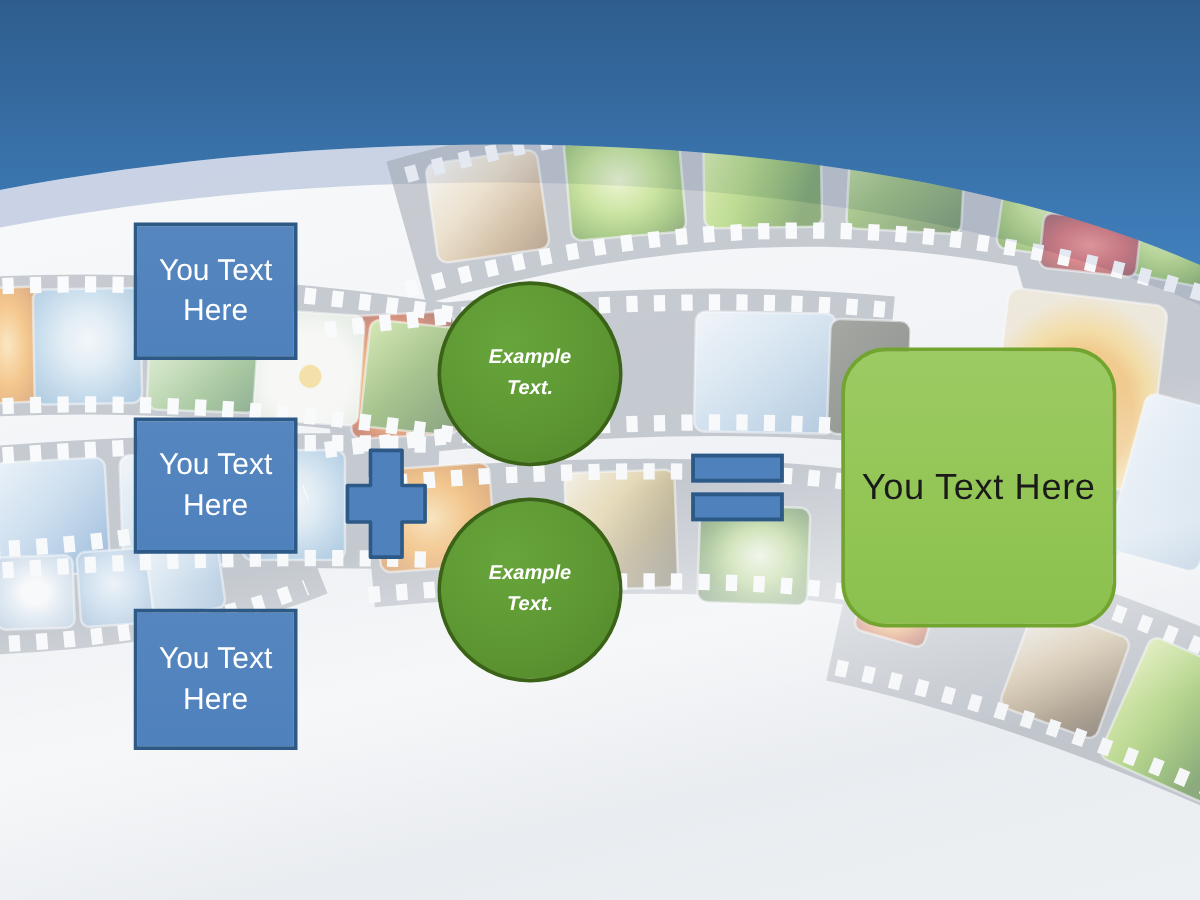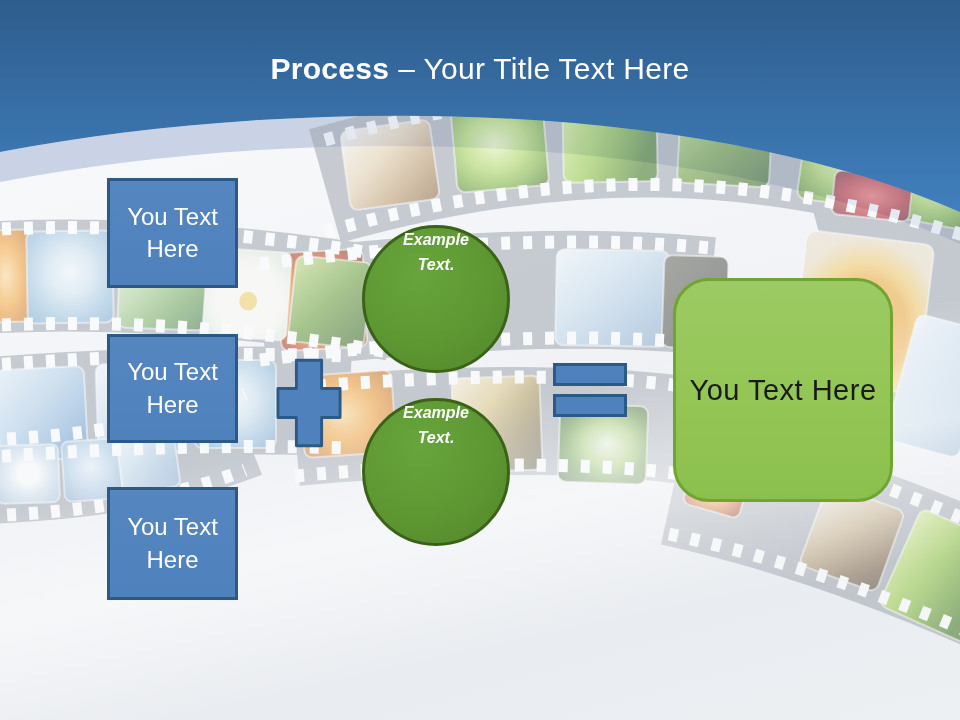--- a/index.html
+++ b/index.html
@@ -36,24 +36,24 @@
   .tbox1{top:178px;}
   .tbox2{top:334px;height:109px;}
   .tbox3{top:487px;height:113px;}
 
   .plus-wrap{position:absolute;left:276px;top:358px;width:66px;height:90px;}
   .eq-wrap{position:absolute;left:553px;top:363px;width:74px;}
   .eq-bar{width:74px;height:23px;margin-bottom:8px;box-sizing:border-box;
     background:var(--accent_blue);border:3px solid var(--accent_blue_dark);}
 
   .gcircle{
-    position:absolute;left:362px;width:148px;height:148px;border-radius:50%;
+    position:absolute;left:350px;width:148px;height:148px;border-radius:50%;
     background:radial-gradient(circle at 38% 32%,#68a53c,var(--green_dark) 55%,#53862b 100%);
     border:3px solid var(--green_dark_border);box-sizing:border-box;
-    display:flex;justify-content:center;
+    display:flex;align-items:center;justify-content:center;
     color:var(--text_white);font-weight:700;font-style:italic;font-size:16px;
     line-height:1.55;text-align:center;
   }
   .gcircle span{display:inline-block;width:86px;}
   .gcircle1{top:225px;}
   .gcircle2{top:398px;}
 
   .result{
     position:absolute;left:673px;top:278px;width:220px;height:224px;border-radius:36px;
     background:linear-gradient(180deg,#9cca64,var(--green_light) 55%,#8bbf4e);
@@ -313,23 +313,20 @@
       <path class="holes" d="M-20,458 C110,448 230,444 350,448"></path>
       <path class="holes" d="M-15,440 C90,436 180,420 245,394"></path>
       <path class="holes" d="M-15,516 C90,512 180,496 245,470"></path>
     </g>
 
     <path fill="url(#ghdr)" d="M0,0 H960 V212 C700,98 300,95 0,152 Z"></path>
   </svg>
 
   <div class="streak"></div>
 
-  <div class="title">
-    <span class="t-bold">Process</span><span class="t-rest">– Your Title Text Here</span>
-  </div>
 
   <div class="tbox tbox1">
     <span>You Text Here</span>
   </div>
   <div class="tbox tbox2">
     <span>You Text Here</span>
   </div>
   <div class="tbox tbox3">
     <span>You Text Here</span>
   </div>

